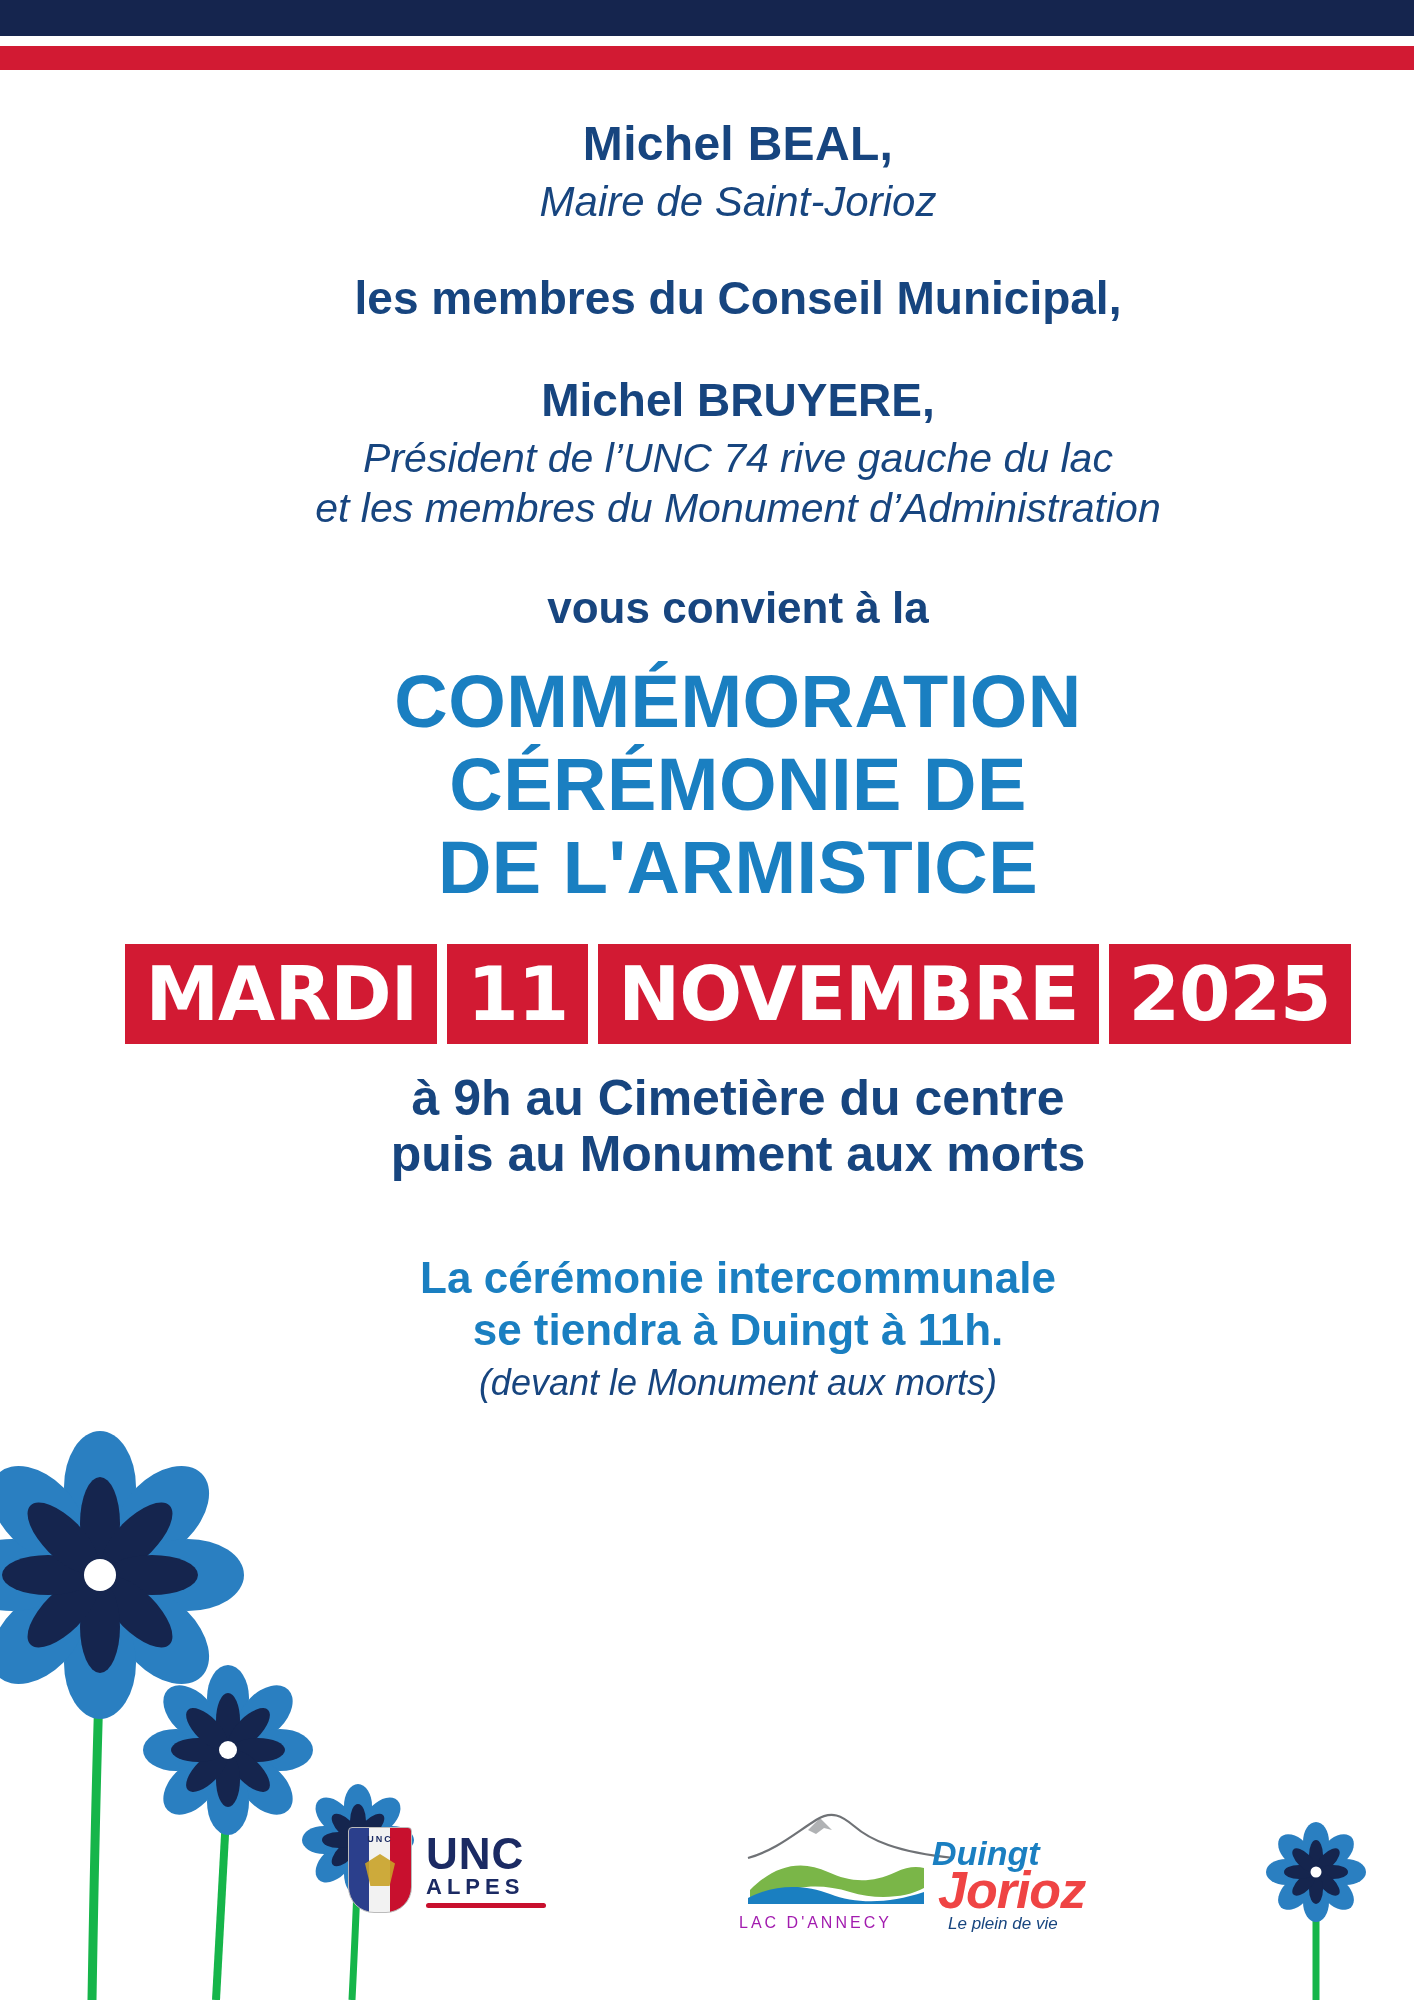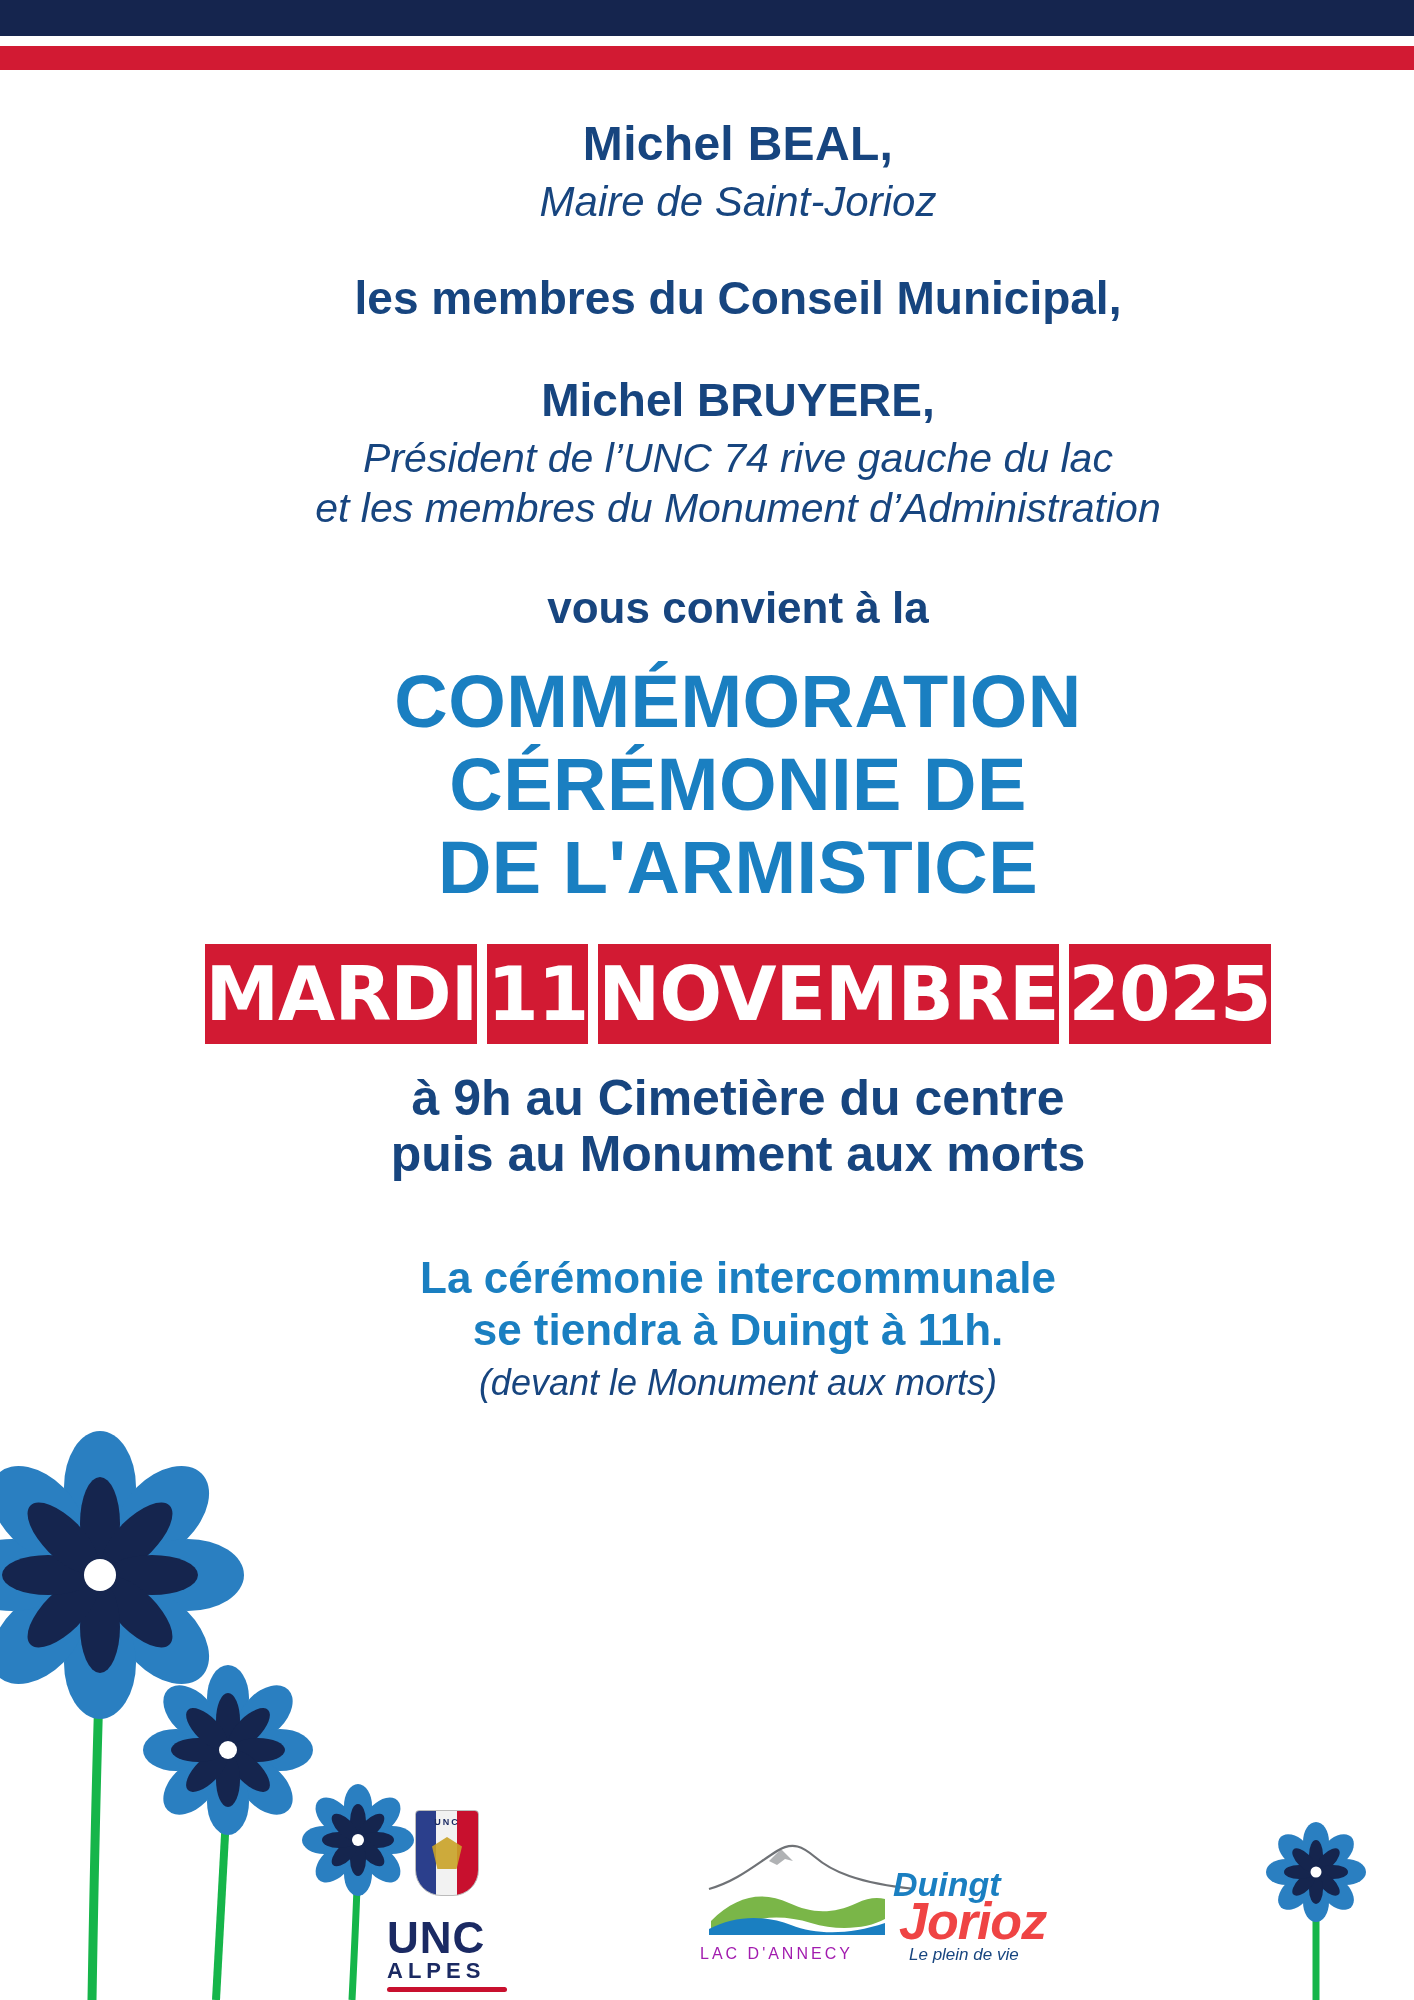--- a/index.html
+++ b/index.html
@@ -110,21 +110,21 @@
     margin-top: 34px;
     padding: 0 60px;
   }
   .date-box {
     background: #d21a33;
     color: #ffffff;
     font-family: "DejaVu Sans", sans-serif;
     font-weight: bold;
     font-size: 74px;
     line-height: 100px;
-    padding: 0 0;
+    padding: 0 20px;
     letter-spacing: -1px;
     white-space: nowrap;
   }
 
   .place {
     color: #17457f;
     font-size: 50px;
     font-weight: bold;
     line-height: 1.12;
     margin-top: 26px;
@@ -151,22 +151,21 @@
     left: 0;
     width: 1414px;
     display: flex;
     justify-content: center;
     align-items: center;
     gap: 190px;
   }
   .logo-unc {
     display: flex;
     align-items: center;
-    gap: 20px;
-    flex-direction: column;
+    gap: 14px;
   }
   .unc-shield {
     width: 62px;
     height: 84px;
     background: linear-gradient(to right, #2b3f8c 0 33%, #f2f2f2 33% 66%, #c8102e 66% 100%);
     border-radius: 4px 4px 26px 26px;
     position: relative;
     border: 1px solid #bbb;
   }
   .unc-shield .uncword {

